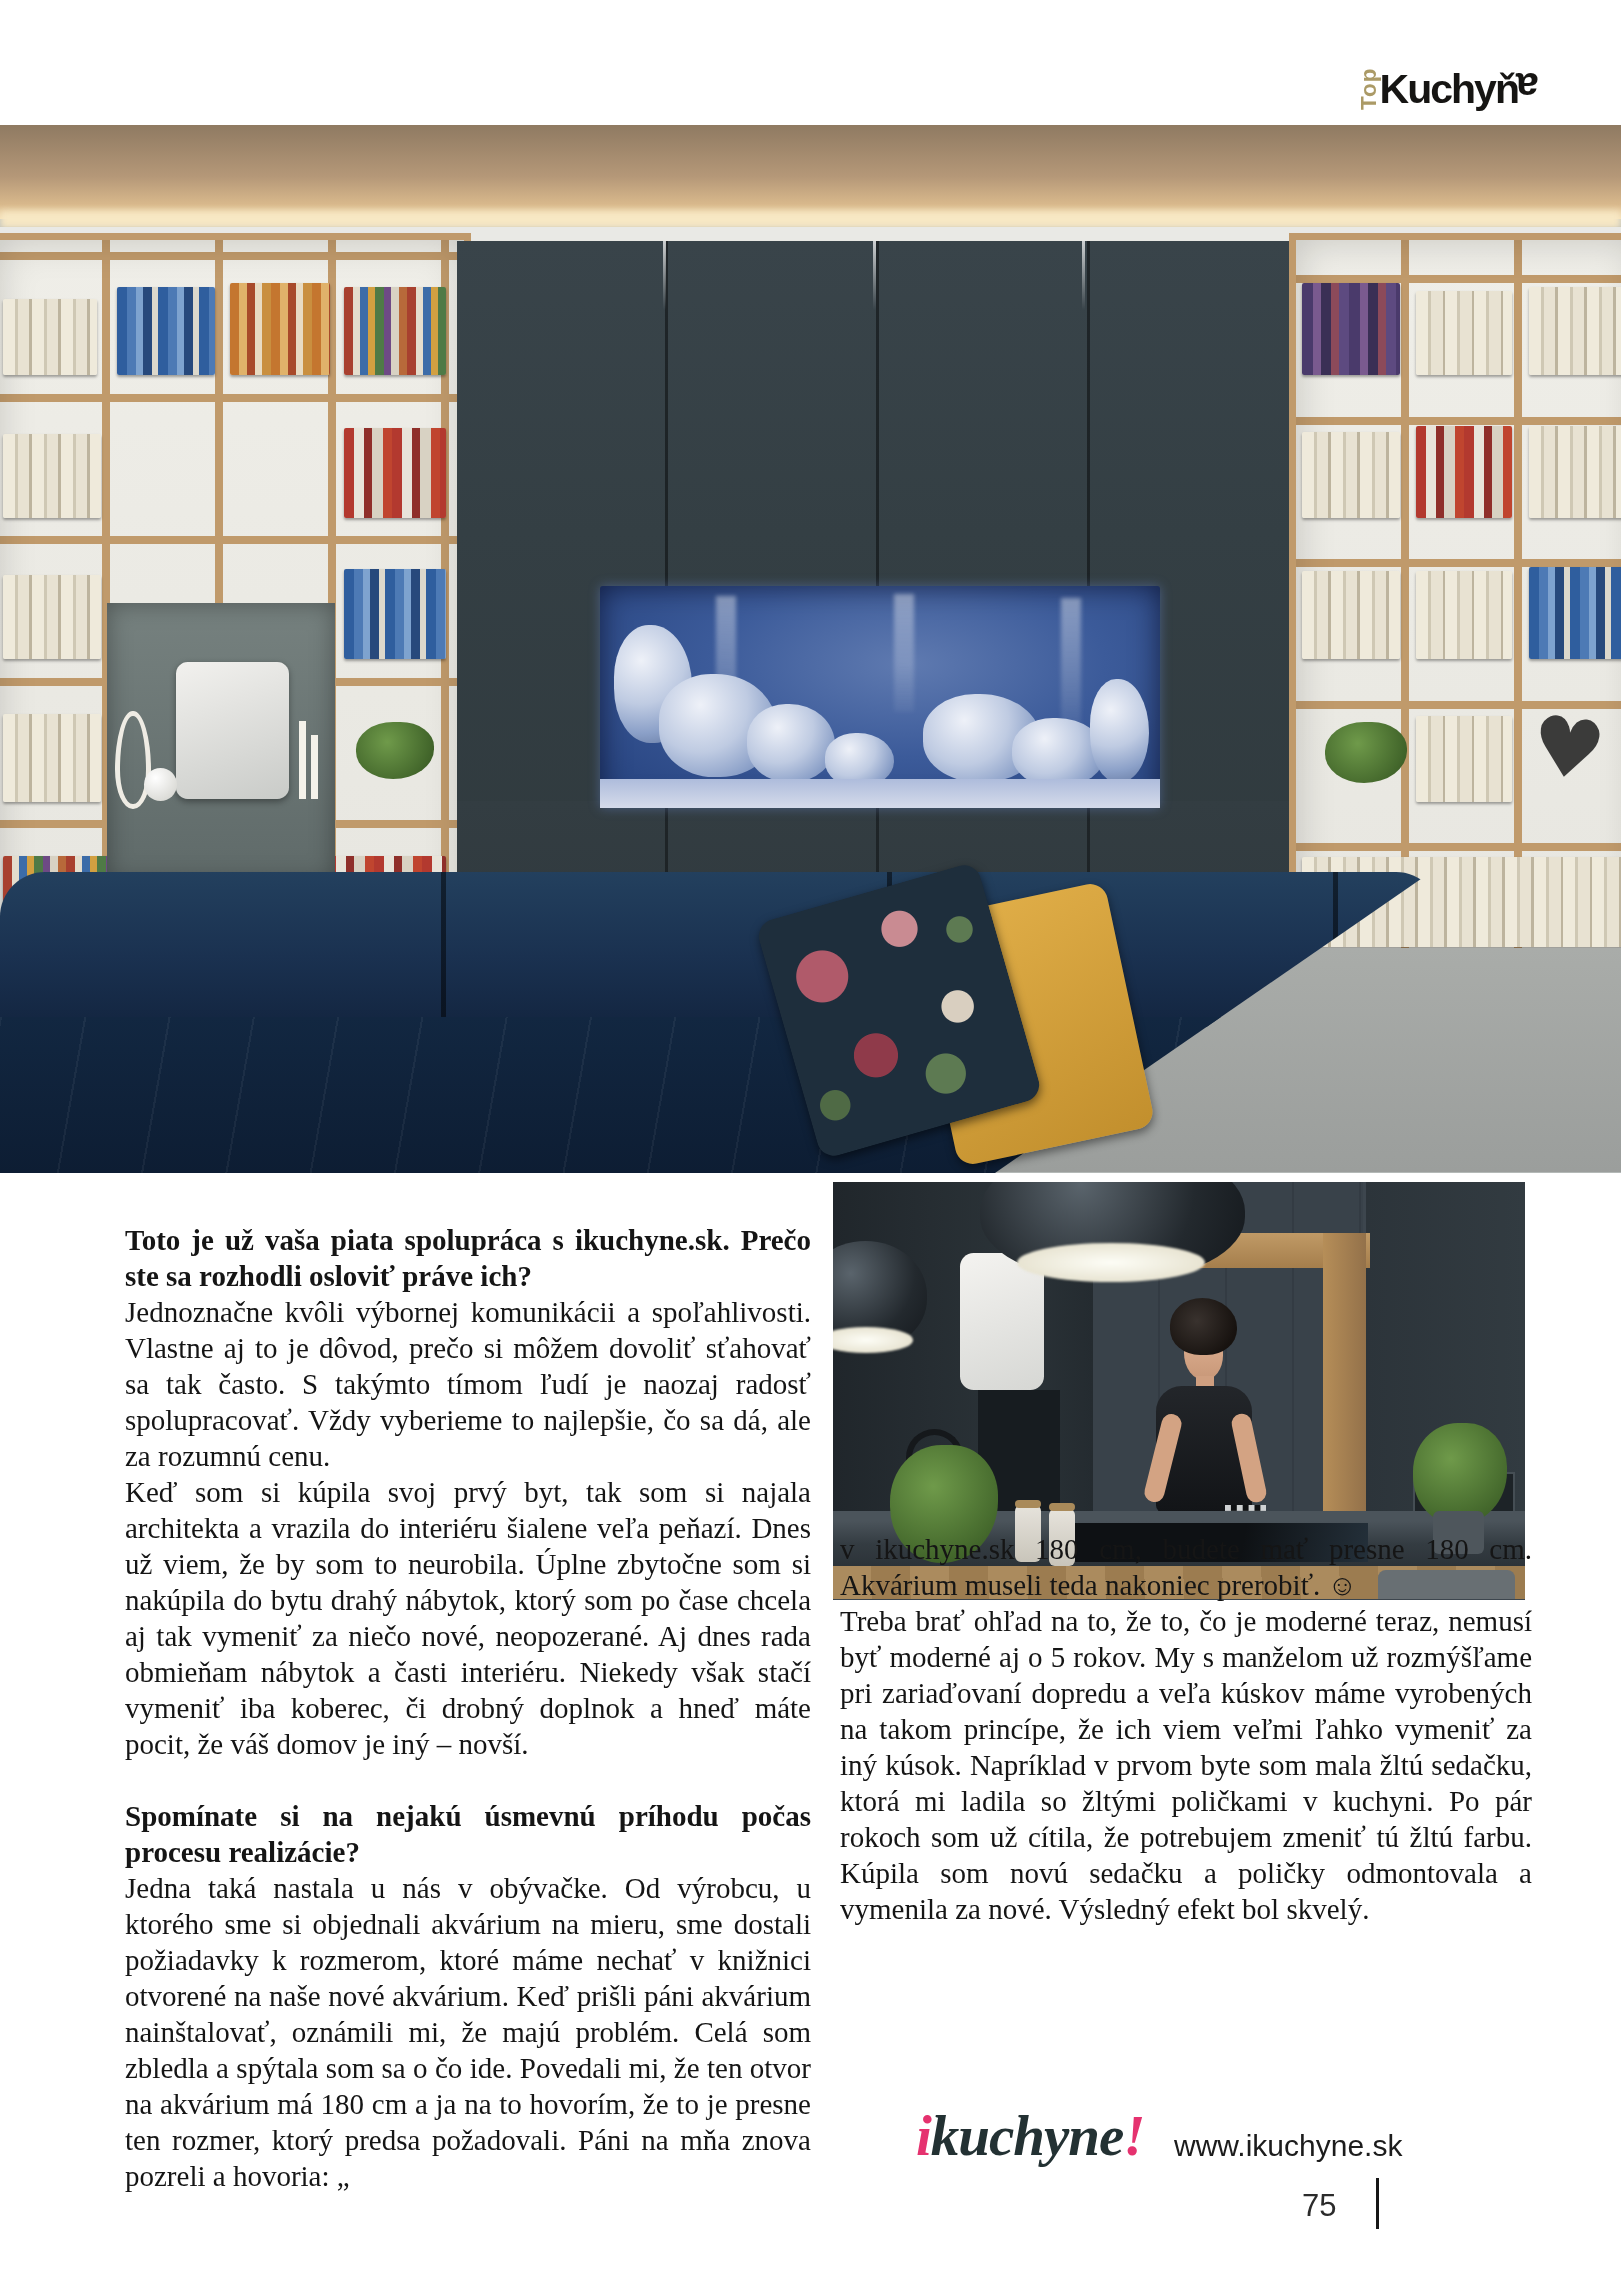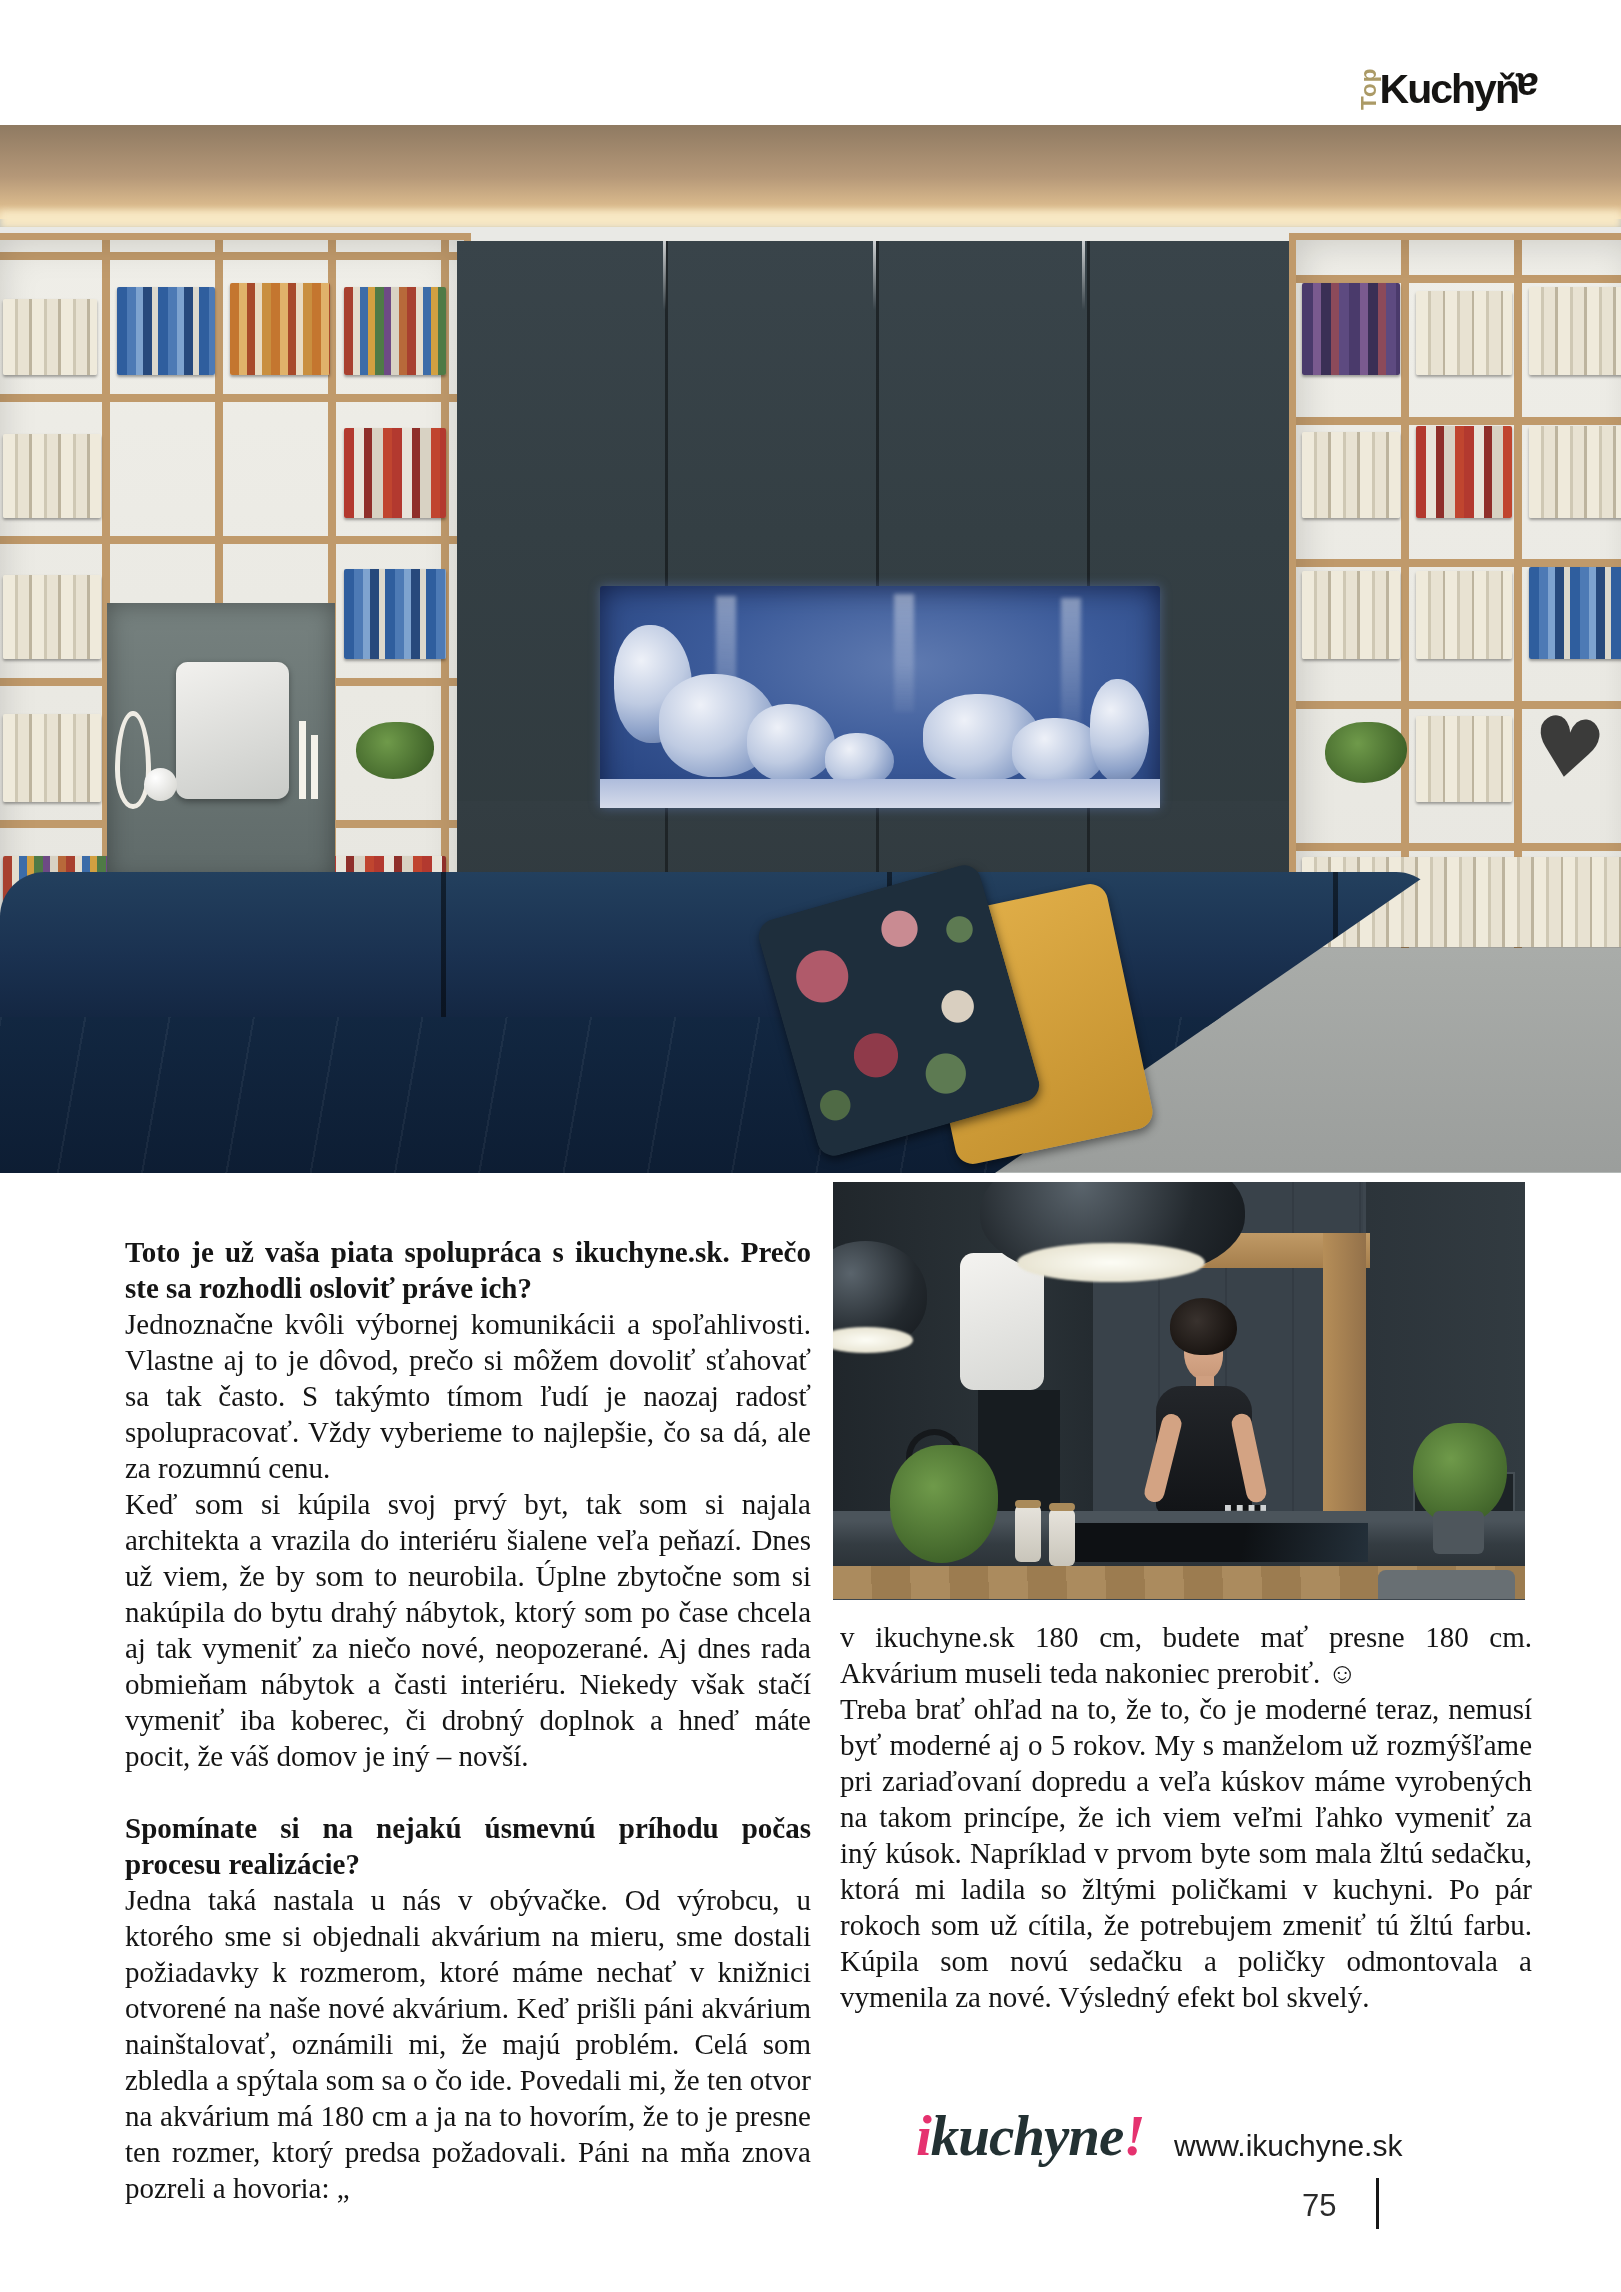--- a/index.html
+++ b/index.html
@@ -133,23 +133,23 @@
      background:repeating-linear-gradient(88deg,#ab8b5e 0 39px,#9c7c50 39px 78px);}
   .k-greyobj{left:545px;top:388px;width:137px;height:29px;border-radius:7.8px 7.8px 0 0;background:#686f73;}
   .k-can{position:absolute;width:25.5px;height:57px;border-radius:5.9px;background:linear-gradient(#e6e3dc,#c9c5ba);}
   .k-canlid{position:absolute;width:25.5px;height:7.8px;border-radius:3.9px;background:#a98a5a;}
   .k-faucet{left:73px;top:247px;width:45px;height:82px;border:6.9px solid #15181b;border-bottom:none;
      border-radius:39px 39px 0 0;background:transparent;}
 
   
   .col{position:absolute;font-size:29px;line-height:36px;text-align:justify;color:#151515;}
   #col-left{left:125px;top:1218px;width:686px;}
-  #col-right{left:840px;top:1619px;width:692px;}
+  #col-right{left:840px;top:1531px;width:692px;}
   .q{font-weight:bold;margin:36px 0 0 0;}
-  .q.first{margin-top:16px;}
+  .q.first{margin-top:4px;}
   .a{margin:0;}
 
   
   .flogo{position:absolute;left:916px;top:2103px;font-style:italic;font-weight:bold;
      font-size:57px;letter-spacing:-1px;font-family:"Liberation Serif",serif;}
   .flogo .pink{color:#e5326f;}
   .flogo .dark{color:#233133;font-family:Liberation Serif, serif;}
   .website{position:absolute;left:1174px;top:2129px;font-family:"Liberation Sans",sans-serif;
      font-size:30px;color:#1c1c1c;}
   .pagenum{position:absolute;left:1302px;top:2188px;font-family:"Liberation Sans",sans-serif;

